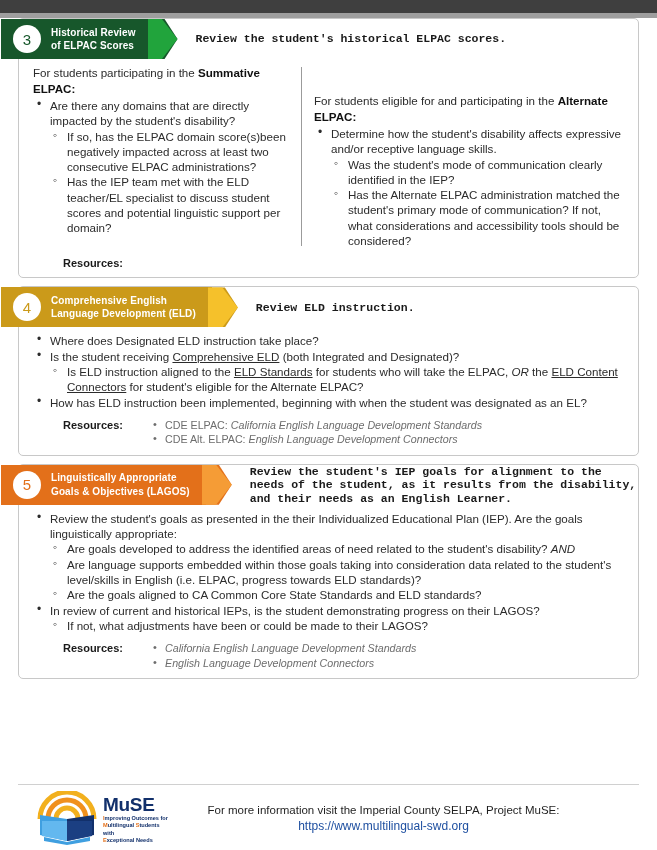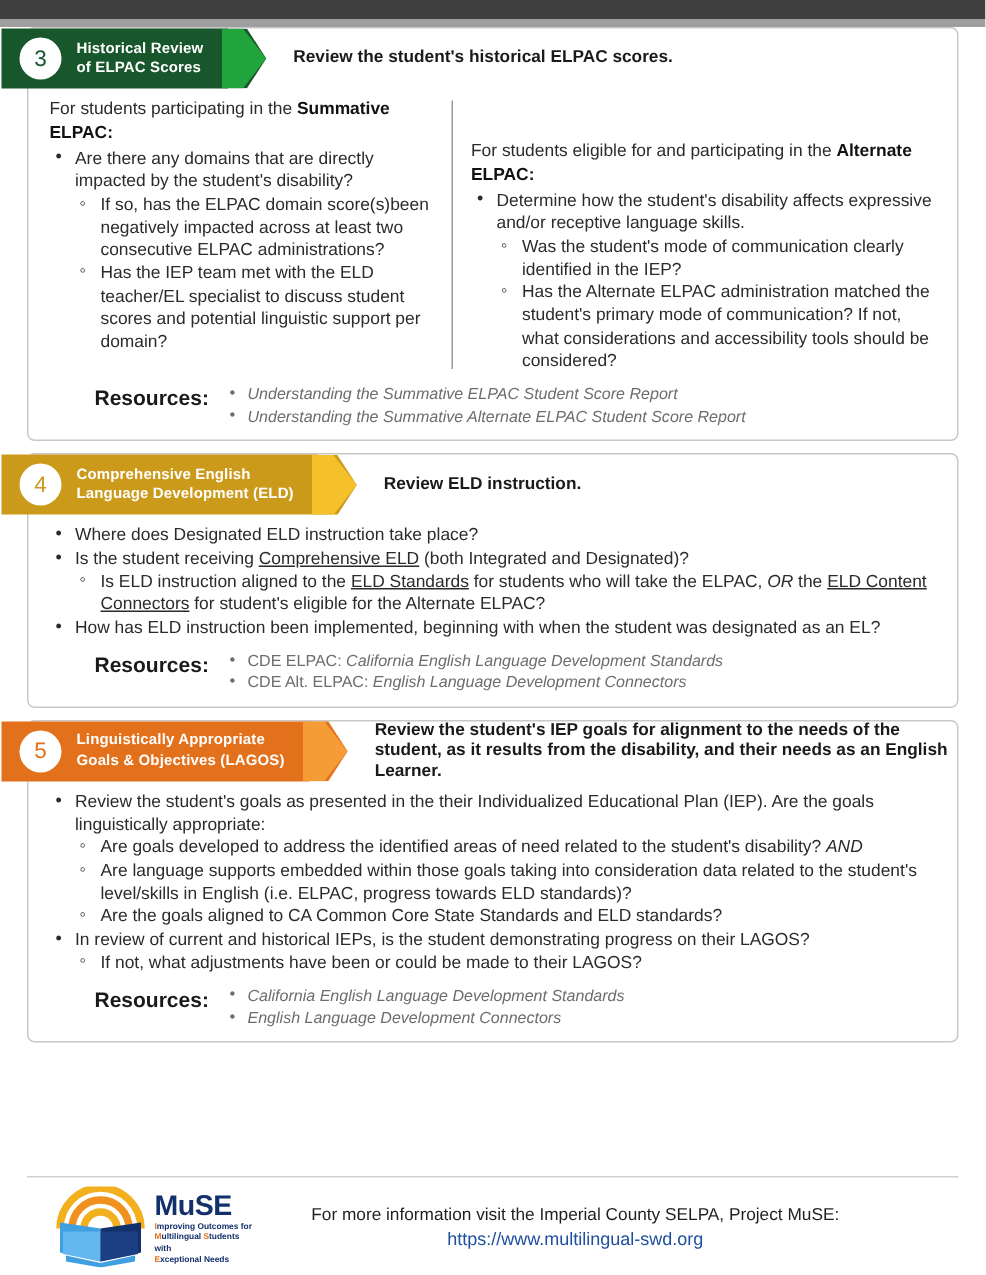--- a/index.html
+++ b/index.html
@@ -73,20 +73,21 @@
     white-space: pre-line;
   }
   .banner-desc {
     color: #1a1a1a;
     font-size: 11.5px;
     line-height: 13.5px;
     font-weight: bold;
     margin-left: 44px;
     flex: 1 1 auto;
     white-space: pre-line;
+    font-family: Liberation Mono, monospace;
   }
 
   
   .green  .banner { background: #17572b; }
   .green  .chev   { background: #21a43c; }
   .green  .tail   { background: #17572b; }
   .green  .num-circle { color: #17572b; }
 
   .gold   .banner { background: #cb9a1a; }
   .gold   .chev   { background: #f5c12b; }
@@ -145,21 +146,21 @@
   .col-l { width: 268px; padding-right: 12px; }
   .col-div { width: 1px; background: #9b9b9b; margin: 2px 0 2px 0; }
   .col-r { flex: 1; padding-left: 12px; margin-top: 28px; }
 
   
   .resources {
     display: flex;
     padding: 4px 14px 8px 44px;
   }
   .res-label {
-    font-size: 14px; font-weight: bold; color: #1a1a1a;
+    font-size: 11px; font-weight: bold; color: #1a1a1a;
     width: 88px; flex: 0 0 auto; padding-top: 1px;
   }
   ul.res-list { list-style: none; margin: 0; padding: 0; }
   ul.res-list > li {
     position: relative; padding-left: 14px;
     font-size: 10.7px; line-height: 14.5px; color: #6d6d6d;
     font-style: italic;
   }
   ul.res-list > li::before {
     content: "\2022";
@@ -233,24 +234,20 @@
                 <li>Has the Alternate ELPAC administration matched the student's primary mode of communication? If not, what considerations and accessibility tools should be considered?</li>
               </ul>
             </li>
           </ul>
         </div>
       </div>
     </div>
 
     <div class="resources">
       <div class="res-label">Resources:</div>
-      <ul class="res-list">
-        <li><span class="pre"></span><span>Understanding the Summative ELPAC Student Score Report</span></li>
-        <li><span class="pre"></span><span>Understanding the Summative Alternate ELPAC Student Score Report</span></li>
-      </ul>
     </div>
   </div>
 
   <div class="section gold">
     <div class="banner-row">
       <div class="banner">
         <div class="num-circle">4</div>
         <div class="banner-title">Comprehensive English
 Language Development (ELD)</div>
         <div class="tail"></div>

